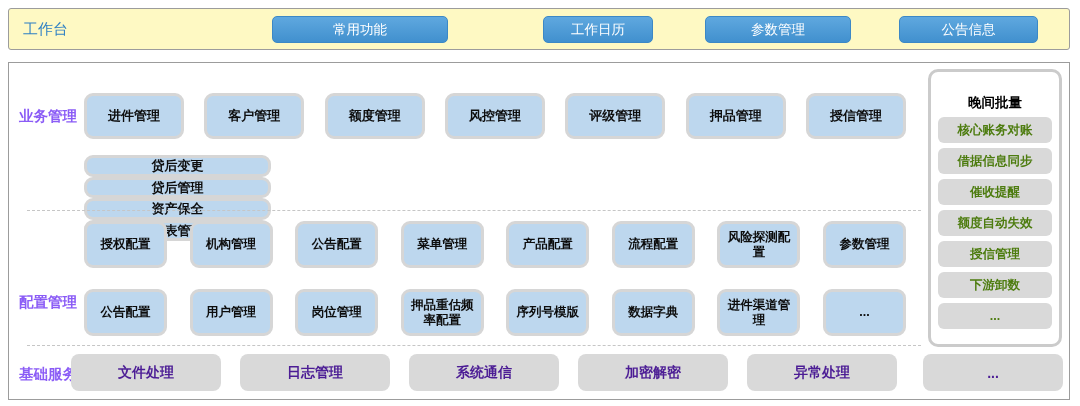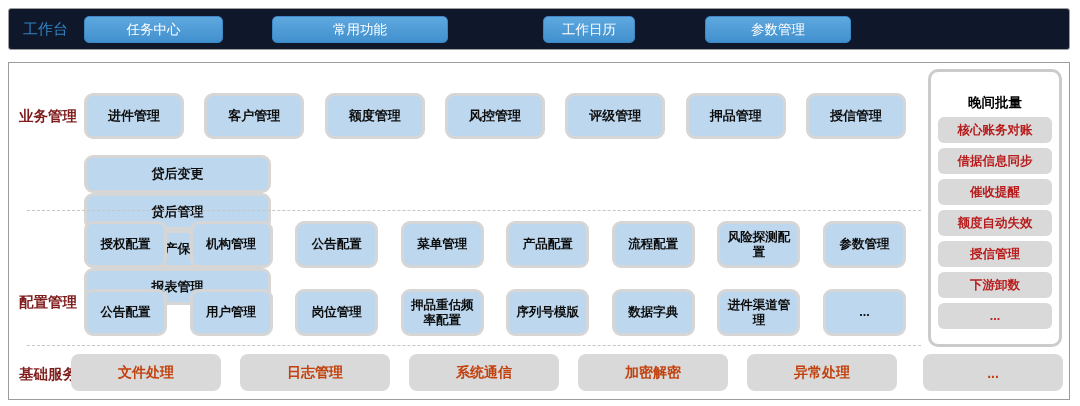--- a/index.html
+++ b/index.html
@@ -6,75 +6,75 @@
   body{
     width:1080px;height:406px;position:relative;background:#ffffff;
     font-family:"Liberation Sans","DejaVu Sans",sans-serif;
     color:#111;
   }
   *{box-sizing:border-box;}
 
   
   .topbar{
     position:absolute;left:8px;top:8px;width:1062px;height:42px;
-    border:1.5px solid #9c9c9c;border-radius:3px;background:#0f172a;
+    border:1.5px solid #9c9c9c;border-radius:3px;background:#fef9c3;
   }
   .workbench-label{
     position:absolute;left:14px;top:0;height:40px;line-height:40px;
     font-size:15px;color:#3182c4;
   }
   .tab-btn{
     position:absolute;top:7px;height:27px;line-height:25px;text-align:center;
     background:linear-gradient(180deg,#5fa8df 0%,#4190ce 100%);
     border:1px solid #3c88c6;border-radius:5px;
     color:#ffffff;font-size:13.5px;cursor:pointer;
   }
   .t1{left:75px;width:139px;}
   .t2{left:263px;width:176px;}
-  .t3{left:534px;width:92px;}
+  .t3{left:534px;width:110px;}
   .t4{left:696px;width:146px;}
   .t5{left:890px;width:139px;}
 
   
   .panel{
     position:absolute;left:8px;top:62px;width:1062px;height:338px;
     border:1.5px solid #9c9c9c;background:#ffffff;
   }
   .sec-label{
     position:absolute;left:10px;width:64px;
-    font-weight:bold;font-size:14.5px;color:#7f1d1d;
+    font-weight:bold;font-size:14.5px;color:#8b5cf6;
   }
   .lbl-business{top:44px;}
   .lbl-config{top:230px;}
   .lbl-basic{top:302px;}
 
   .row{
     position:absolute;left:75px;width:822px;
     display:flex;justify-content:space-between;
   }
   .row-b1{top:30px;height:46px;}
   .row-b2{top:92px;height:45px;flex-direction:column;}
   .row-c1{top:158px;height:47px;}
   .row-c2{top:226px;height:47px;}
   .row-basic{left:62px;width:826px;top:291px;height:37px;}
 
   .blue-box{
     background:#bdd7ee;border:3px solid #d6d6d6;border-radius:9px;
     display:flex;align-items:center;justify-content:center;text-align:center;
     font-weight:bold;font-size:13px;line-height:1.2;color:#0d0d0d;
-    padding:8px 4px;cursor:pointer;
+    padding:0 4px;cursor:pointer;
   }
   .w-mid{width:100px;}
   .w-wide{width:187px;}
   .w-small{width:83px;font-size:12.5px;}
 
   .gray-box{
     background:#d9d9d9;border-radius:8px;
     display:flex;align-items:center;justify-content:center;text-align:center;
-    font-weight:bold;font-size:14px;color:#c2410c;cursor:pointer;
+    font-weight:bold;font-size:14px;color:#4c1d95;cursor:pointer;
   }
   .w-basic{width:150px;}
 
   .dash{
     position:absolute;left:18px;width:894px;height:0;
     border-top:1.6px dashed #c6c6c6;
   }
   .d1{top:147px;}
   .d2{top:282px;}
 
@@ -83,35 +83,35 @@
     position:absolute;left:919px;top:6px;width:134px;height:278px;
     border:3px solid #cbcbcb;border-radius:10px;background:#ffffff;
     padding-top:22px;
   }
   .night-title{
     text-align:center;font-weight:bold;font-size:13.5px;margin-bottom:5px;color:#000;
   }
   .night-item{
     height:26px;margin:0 7px 5px 7px;background:#d9d9d9;border-radius:6px;
     display:flex;align-items:center;justify-content:center;
-    font-weight:bold;font-size:12.5px;color:#b91c1c;cursor:pointer;
+    font-weight:bold;font-size:12.5px;color:#4d7c0f;cursor:pointer;
   }
   .more-box{
     position:absolute;left:914px;top:291px;width:140px;height:37px;
   }
 </style>
 </head>
 <body>
 
 <div class="topbar">
   <span class="workbench-label">工作台</span>
-  <div class="tab-btn t1">任务中心</div>
   <div class="tab-btn t2">常用功能</div>
   <div class="tab-btn t3">工作日历</div>
   <div class="tab-btn t4">参数管理</div>
+  <div class="tab-btn t5">公告信息</div>
 </div>
 
 <div class="panel">
 
   <div class="sec-label lbl-business">业务管理</div>
   <div class="sec-label lbl-config">配置管理</div>
   <div class="sec-label lbl-basic">基础服务</div>
 
   <div class="row row-b1">
     <div class="blue-box w-mid">进件管理</div>

